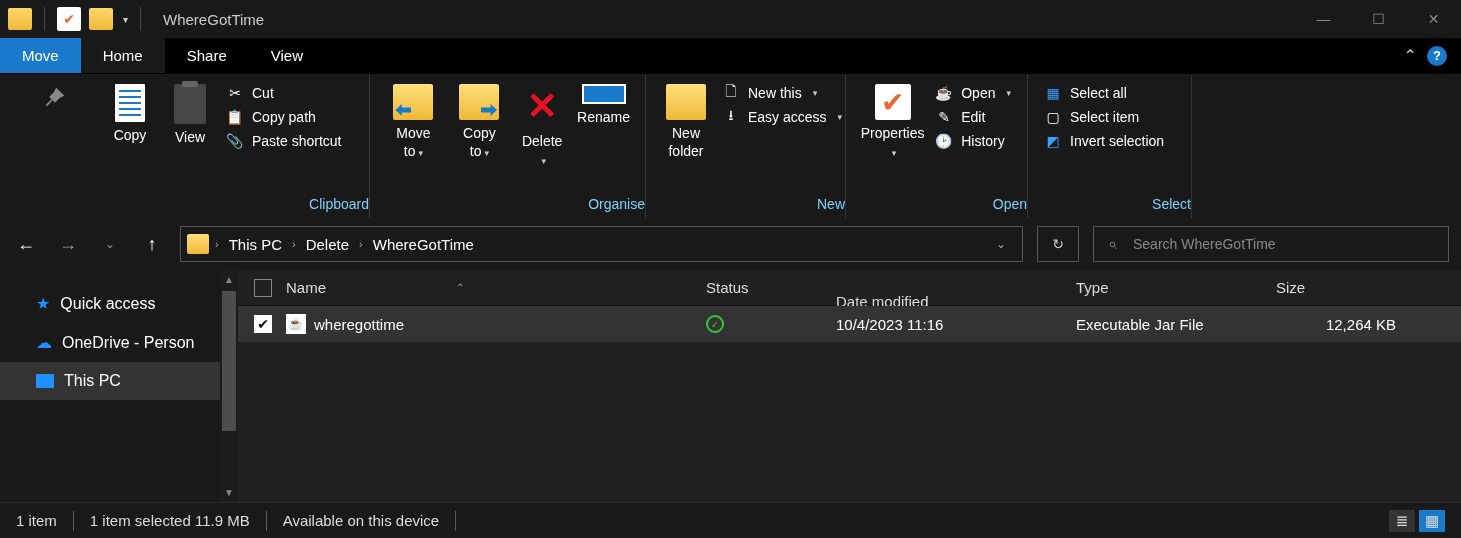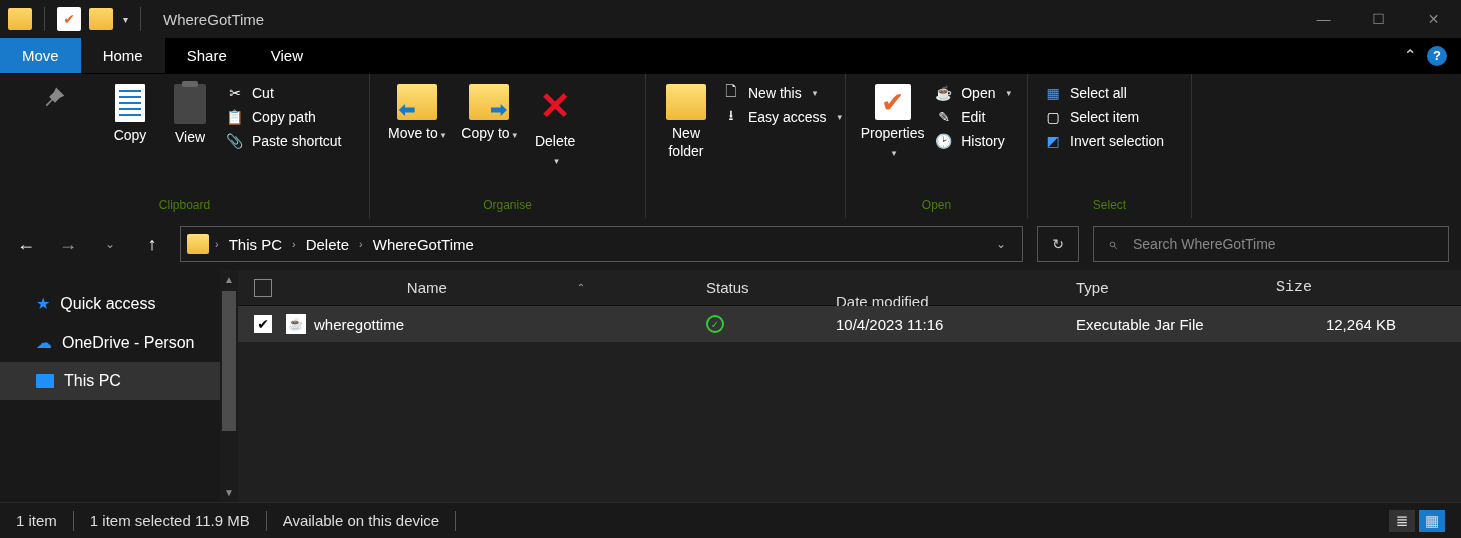--- a/index.html
+++ b/index.html
@@ -22,21 +22,21 @@
 .menutab.file { background: #1979ca; }
 .menutab.active { background: #191919; }
 .menutabs-right { margin-left: auto; display: flex; align-items: center; gap: 10px; padding-right: 14px; }
 .collapse-chev { color: #ccc; font-size: 16px; }
 .help-badge { width: 20px; height: 20px; background: #1979ca; border-radius: 50%; color: #fff; display: flex; align-items: center; justify-content: center; font-size: 13px; font-weight: bold; }
 
 
 .ribbon { height: 144px; background: #191919; display: flex; }
 .rgroup { display: flex; flex-direction: column; border-right: 1px solid #333; }
 .rgroup-body { flex: 1; display: flex; align-items: flex-start; padding: 6px 10px 0 10px; }
-.rgroup-label { text-align: center; color: #4d7c0f; font-size: 12px; padding-bottom: 6px; }
+.rgroup-label { text-align: right; color: #7dd3fc; font-size: 14px; padding-bottom: 6px; }
 .big-btn { display: flex; flex-direction: column; align-items: center; justify-content: flex-start; padding: 4px 8px; text-align: center; min-width: 60px; }
 .big-btn .lbl { color: #fff; font-size: 14px; margin-top: 4px; line-height: 1.3; }
 .small-list { display: flex; flex-direction: column; gap: 6px; padding: 4px 6px; }
 .small-item { display: flex; align-items: center; gap: 8px; color: #fff; font-size: 14px; white-space: nowrap; }
 .ico-sm { width: 18px; height: 18px; display: flex; align-items: center; justify-content: center; }
 .pin-ico { width: 28px; height: 28px; }
 .folder-ico { width: 40px; height: 36px; background: linear-gradient(#ffe07a,#f0b838); border-radius: 2px; position: relative; }
 .folder-arrow { position: absolute; width: 16px; height: 12px; background: #1979ca; bottom: 4px; left: 2px; clip-path: polygon(0 50%, 40% 0, 40% 30%, 100% 30%, 100% 70%, 40% 70%, 40% 100%); }
 .folder-arrow.r { left: auto; right: 2px; transform: scaleX(-1); }
 .x-ico { color: #e81123; font-size: 38px; font-weight: bold; }
@@ -67,25 +67,25 @@
 .tree-item { display: flex; align-items: center; gap: 10px; padding: 10px 10px 10px 36px; color: #fff; font-size: 16px; }
 .tree-item.sel { background: #333; }
 .scroll-track { width: 18px; background: #1c1c1c; display: flex; flex-direction: column; align-items: center; }
 .scroll-arrow { color: #888; font-size: 10px; padding: 4px 0; }
 .scroll-thumb { width: 14px; height: 140px; background: #4d4d4d; margin-top: 2px; }
 
 .content { flex: 1; background: #202020; display: flex; flex-direction: column; }
 .col-headers { height: 36px; display: flex; align-items: center; border-bottom: 1px solid #111; padding-left: 16px; }
 .col-h { color: #ddd; font-size: 15px; display: flex; align-items: center; gap: 10px; }
 .col-check { width: 18px; height: 18px; border: 1px solid #888; margin-right: 14px; }
-.col-name { width: 420px; justify-content: center; }
+.col-name { width: 420px; }
 .col-status { width: 130px; }
 .col-date { width: 240px; margin-top: 28px; }
 .col-type { width: 200px; }
-.col-size { width: 120px; text-align: right; font-family: Liberation Mono, monospace; }
+.col-size { width: 120px; text-align: right; }
 .sort-ind { font-size: 10px; color: #aaa; margin-left: 120px; }
 
 .file-row { height: 36px; display: flex; align-items: center; padding-left: 16px; background: #333; }
 .file-row .col-check { background: #fff; color: #000; display: flex; align-items: center; justify-content: center; border: none; }
 .cell { font-size: 15px; color: #fff; }
 .cell.name { width: 420px; display: flex; align-items: center; gap: 8px; }
 .jar-ico { width: 20px; height: 20px; background: #fff; display: flex; align-items: center; justify-content: center; font-size: 12px; }
 .cell.status { width: 130px; }
 .status-badge { width: 18px; height: 18px; border: 2px solid #3c3; border-radius: 50%; display: flex; align-items: center; justify-content: center; color: #3c3; font-size: 10px; }
 .cell.date { width: 240px; }
@@ -184,20 +184,24 @@
       <div class="big-btn">
         <div class="folder-ico">
             <div class="folder-arrow r"></div>
           </div>
         <div class="lbl"><span>Copy to</span><span class="drop-caret">▾</span></div>
       </div>
       <div class="big-btn">
         <div class="x-ico">✕</div>
         <div class="lbl"><span>Delete</span><br><span class="drop-caret">▾</span></div>
       </div>
+      <div class="big-btn">
+        <div class="wide-ico"></div>
+        <div class="lbl">Rename</div>
+      </div>
     </div>
     <div class="rgroup-label">Organise</div>
   </div>
 
   <div class="rgroup" style="width:200px">
     <div class="rgroup-body">
       <div class="big-btn">
         <div class="folder-ico"></div>
         <div class="lbl">New folder</div>
       </div>
@@ -207,20 +211,21 @@
             <span>New this</span>
             <span class="drop-caret">▾</span>
           </div>
         <div class="small-item">
             <span class="ico-sm">⭳</span>
             <span>Easy access</span>
             <span class="drop-caret">▾</span>
           </div>
       </div>
     </div>
+    <div class="rgroup-label">New</div>
   </div>
 
   <div class="rgroup" style="width:182px">
     <div class="rgroup-body">
       <div class="big-btn" style="width:82px">
         <div class="check-ico">✔</div>
         <div class="lbl"><span>Properties</span><br><span class="drop-caret">▾</span></div>
       </div>
       <div class="small-list">
         <div class="small-item">

